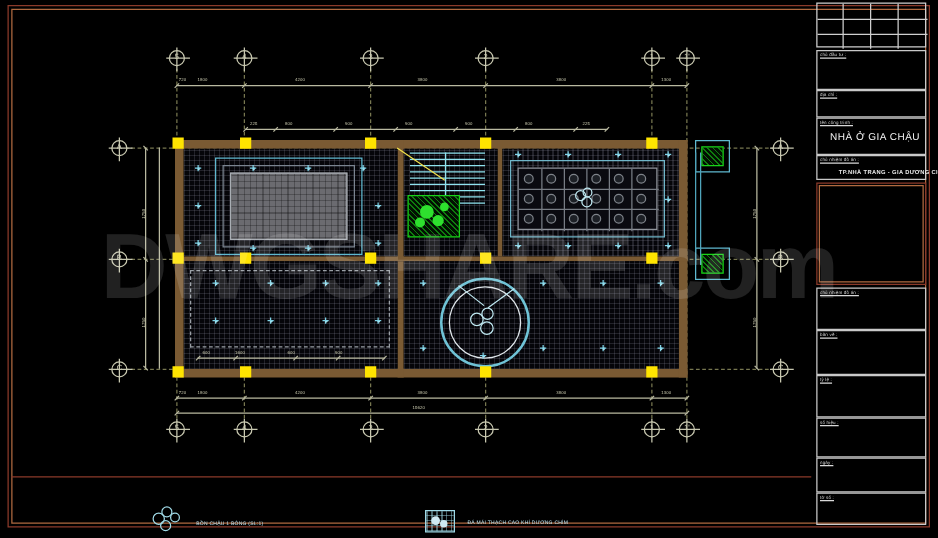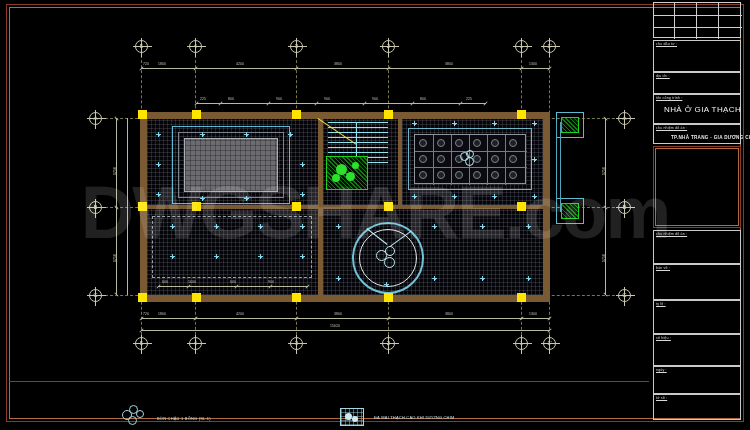--- a/index.html
+++ b/index.html
@@ -504,21 +504,21 @@
     </div>
 
     <div class="tbcell" style="left:0; top:38px; width:88px; height:32px;"></div>
     <div class="tbtxt" style="left:3px; top:40px;">chủ đầu tư :</div>
 
     <div class="tbcell" style="left:0; top:70px; width:88px; height:22px;"></div>
     <div class="tbtxt" style="left:3px; top:72px;">địa chỉ :</div>
 
     <div class="tbcell" style="left:0; top:92px; width:88px; height:30px;"></div>
     <div class="tbtxt" style="left:3px; top:94px;">tên công trình :</div>
-    <div class="tbbig" style="left:11px; top:103px;">NHÀ Ở GIA THẠCH</div>
+    <div class="tbbig" style="left:11px; top:103px;">NHÀ Ở GIA CHẬU</div>
 
     <div class="tbcell" style="left:0; top:122px; width:88px; height:20px;"></div>
     <div class="tbtxt" style="left:3px; top:124px;">chủ nhiệm đồ án :</div>
     <div class="tbmid" style="left:18px; top:133px;">TP.NHÀ TRANG - GIA DƯƠNG CHÌM</div>
 
     <div class="sheet-b" style="left:0; top:144px; width:88px; height:82px;"></div>
     <div class="sheet-b2" style="left:2px; top:146px; width:84px; height:78px;"></div>
 
     <div class="tbcell" style="left:0; top:228px; width:88px; height:34px;"></div>
     <div class="tbtxt" style="left:3px; top:230px;">chủ nhiệm đồ án :</div>

